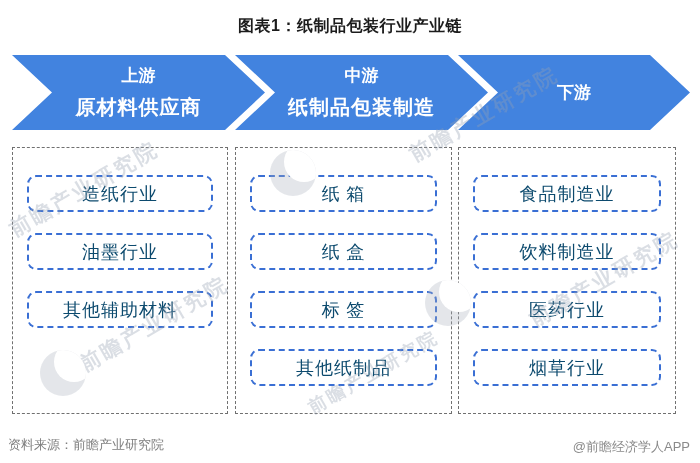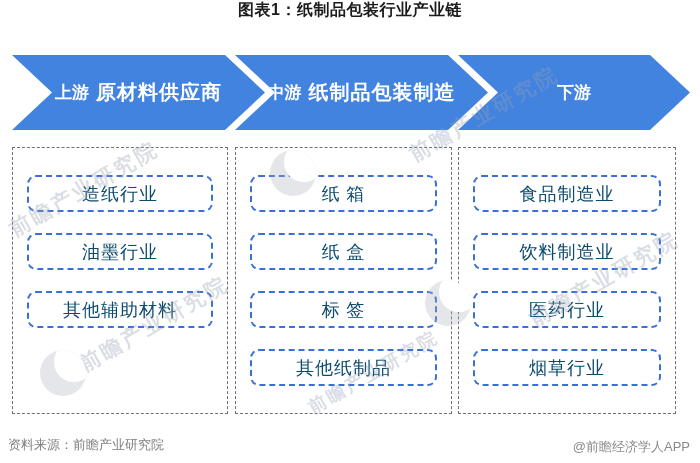--- a/index.html
+++ b/index.html
@@ -8,35 +8,35 @@
     font-family: "Liberation Sans", "DejaVu Sans", sans-serif;
     background: #ffffff;
     position: relative;
     overflow: hidden;
   }
   .page { position: absolute; inset: 0; }
 
   
   .title {
     position: absolute;
-    top: 0; left: 0; width: 100%;
+    top: 16px; left: 0; width: 100%;
     text-align: center;
     font-size: 16px;
     font-weight: bold;
     color: #1c1c1c;
     letter-spacing: 0.5px;
   }
 
   
   .arrows { position: absolute; top: 55px; left: 0; width: 700px; height: 75px; }
   .arrow {
     position: absolute; top: 0; height: 75px;
     background: #4283df;
     clip-path: polygon(0 0, calc(100% - 40px) 0, 100% 50%, calc(100% - 40px) 100%, 0 100%, 40px 50%);
-    display: flex; flex-direction: row;
+    display: flex; flex-direction: column;
     align-items: center; justify-content: center;
     gap: 7px;
     color: #ffffff; font-weight: bold;
   }
   .arrow .stage { font-size: 17px; }
   .arrow .desc  { font-size: 20px; letter-spacing: 1px; }
   .arrow.a1 { left: 12px;  width: 253px; }
   .arrow.a2 { left: 235px; width: 253px; }
   .arrow.a3 { left: 458px; width: 232px; }
 

